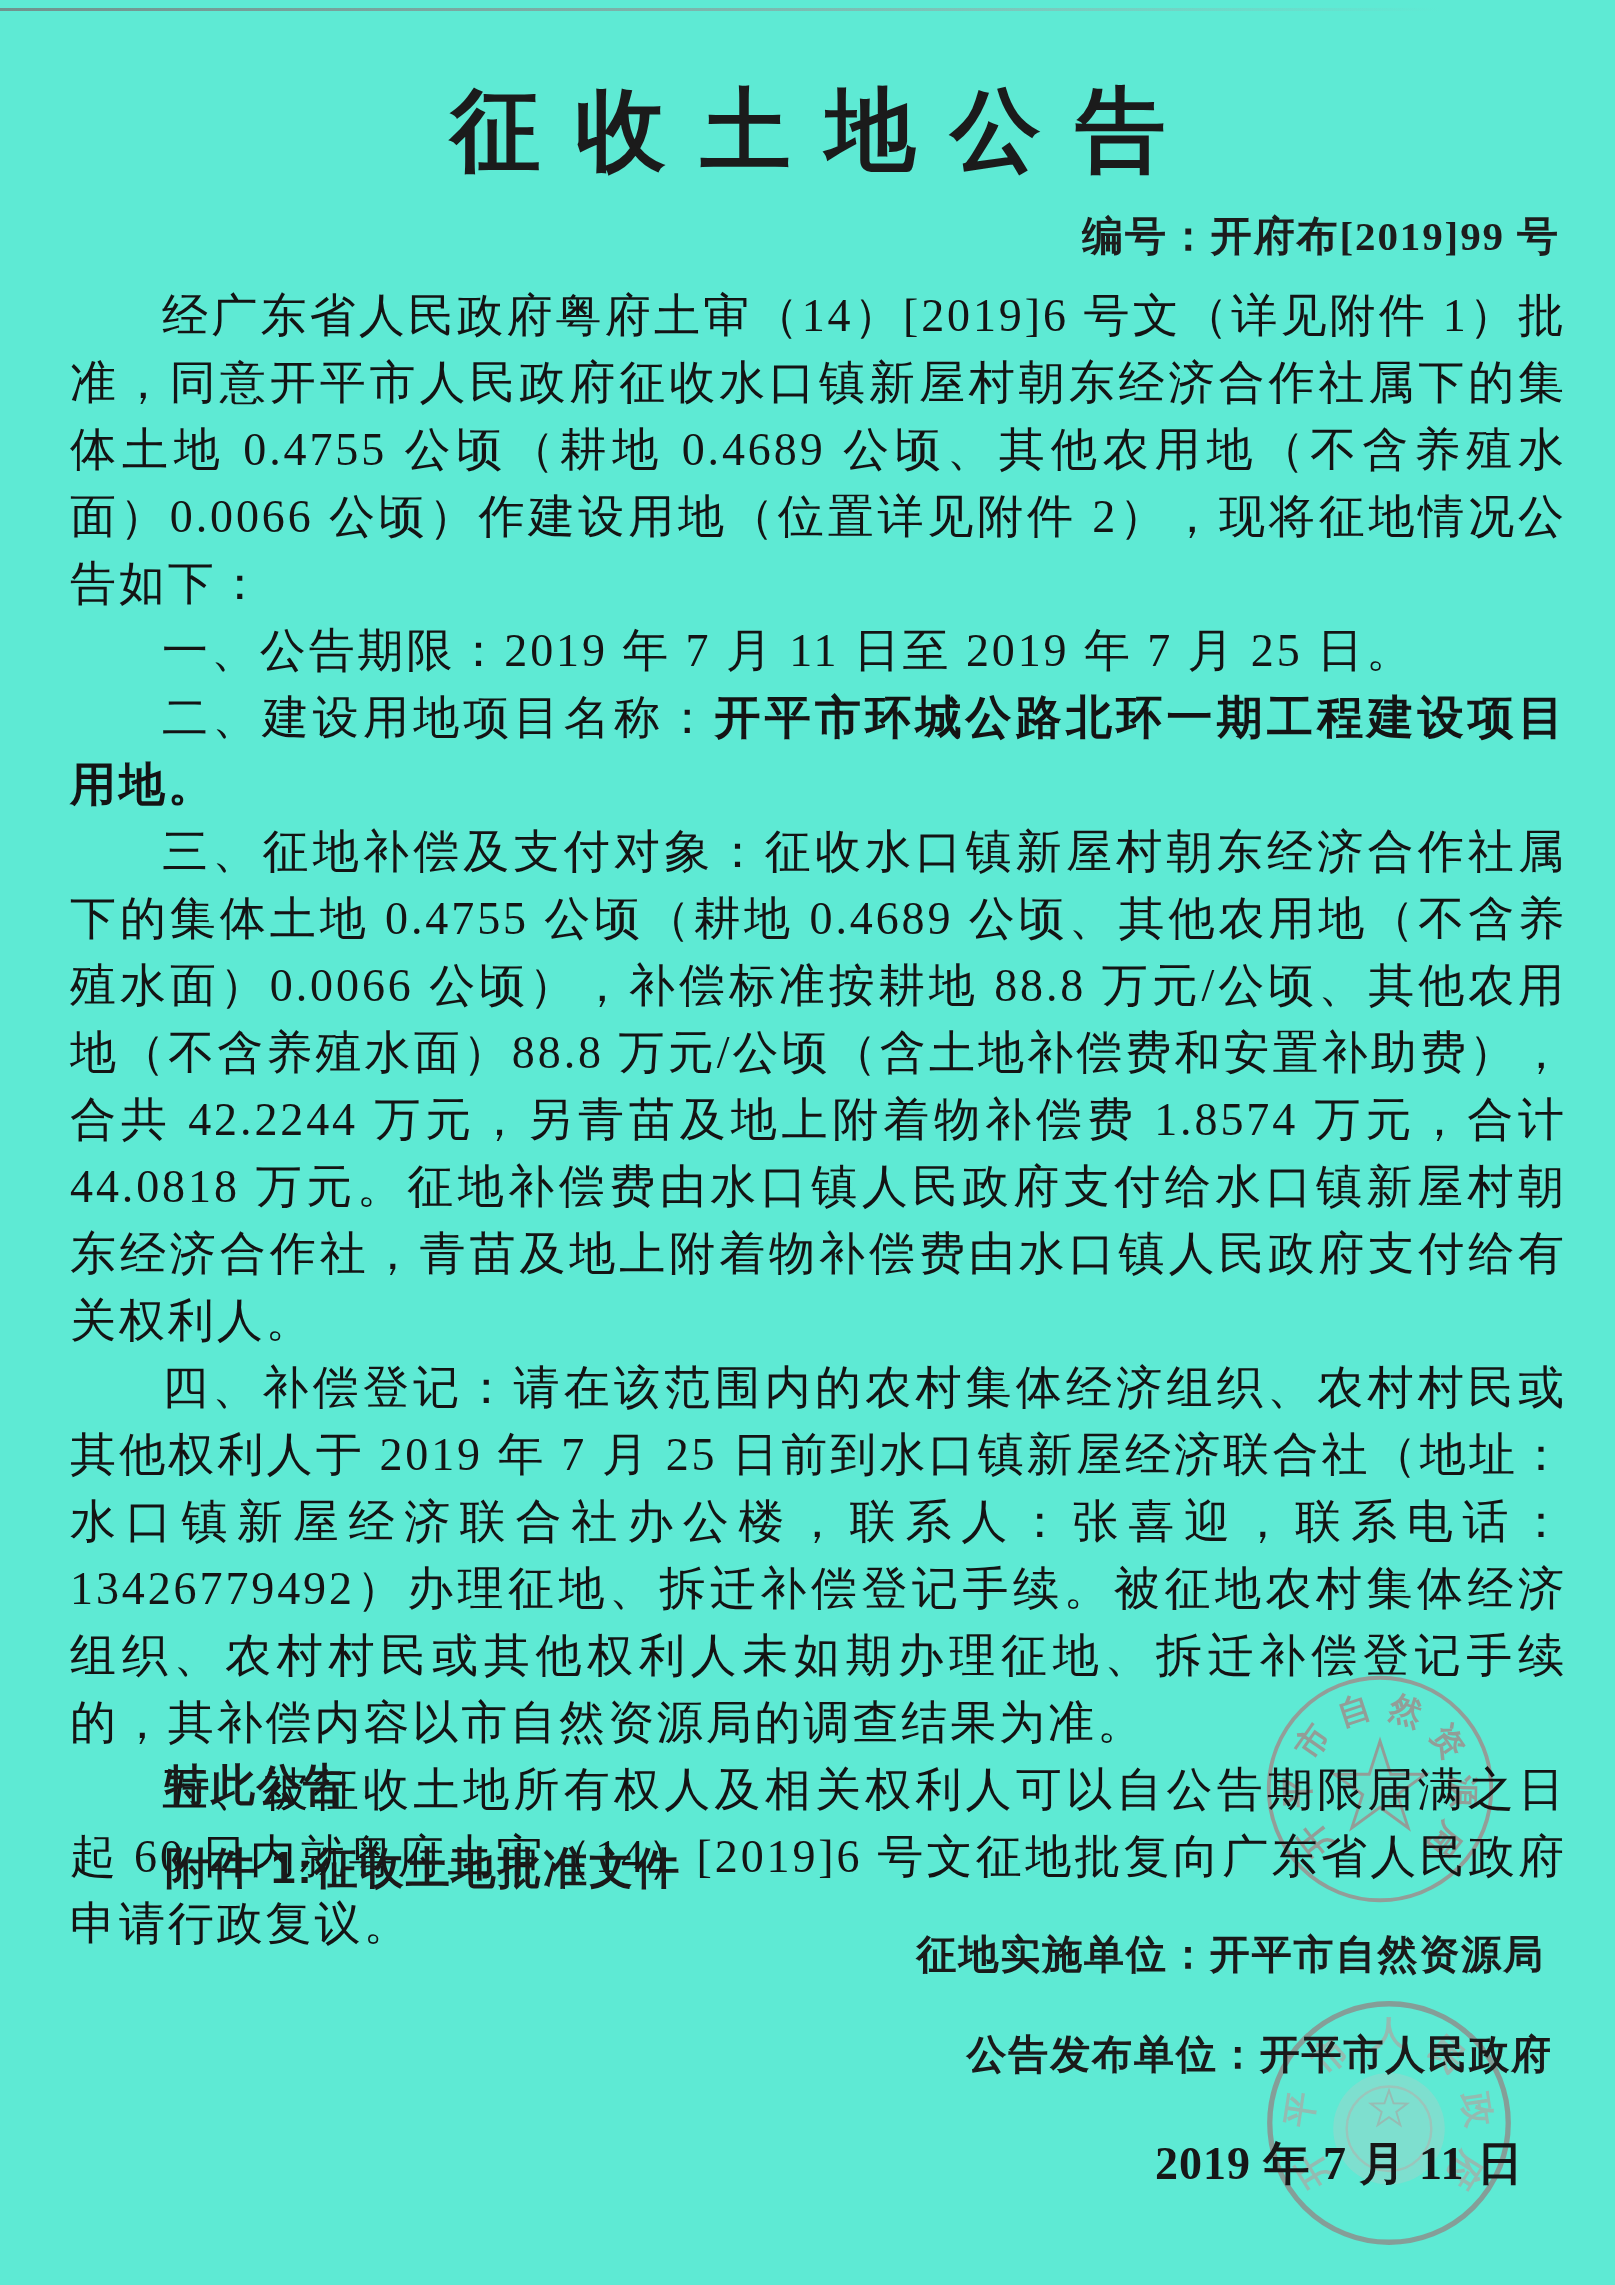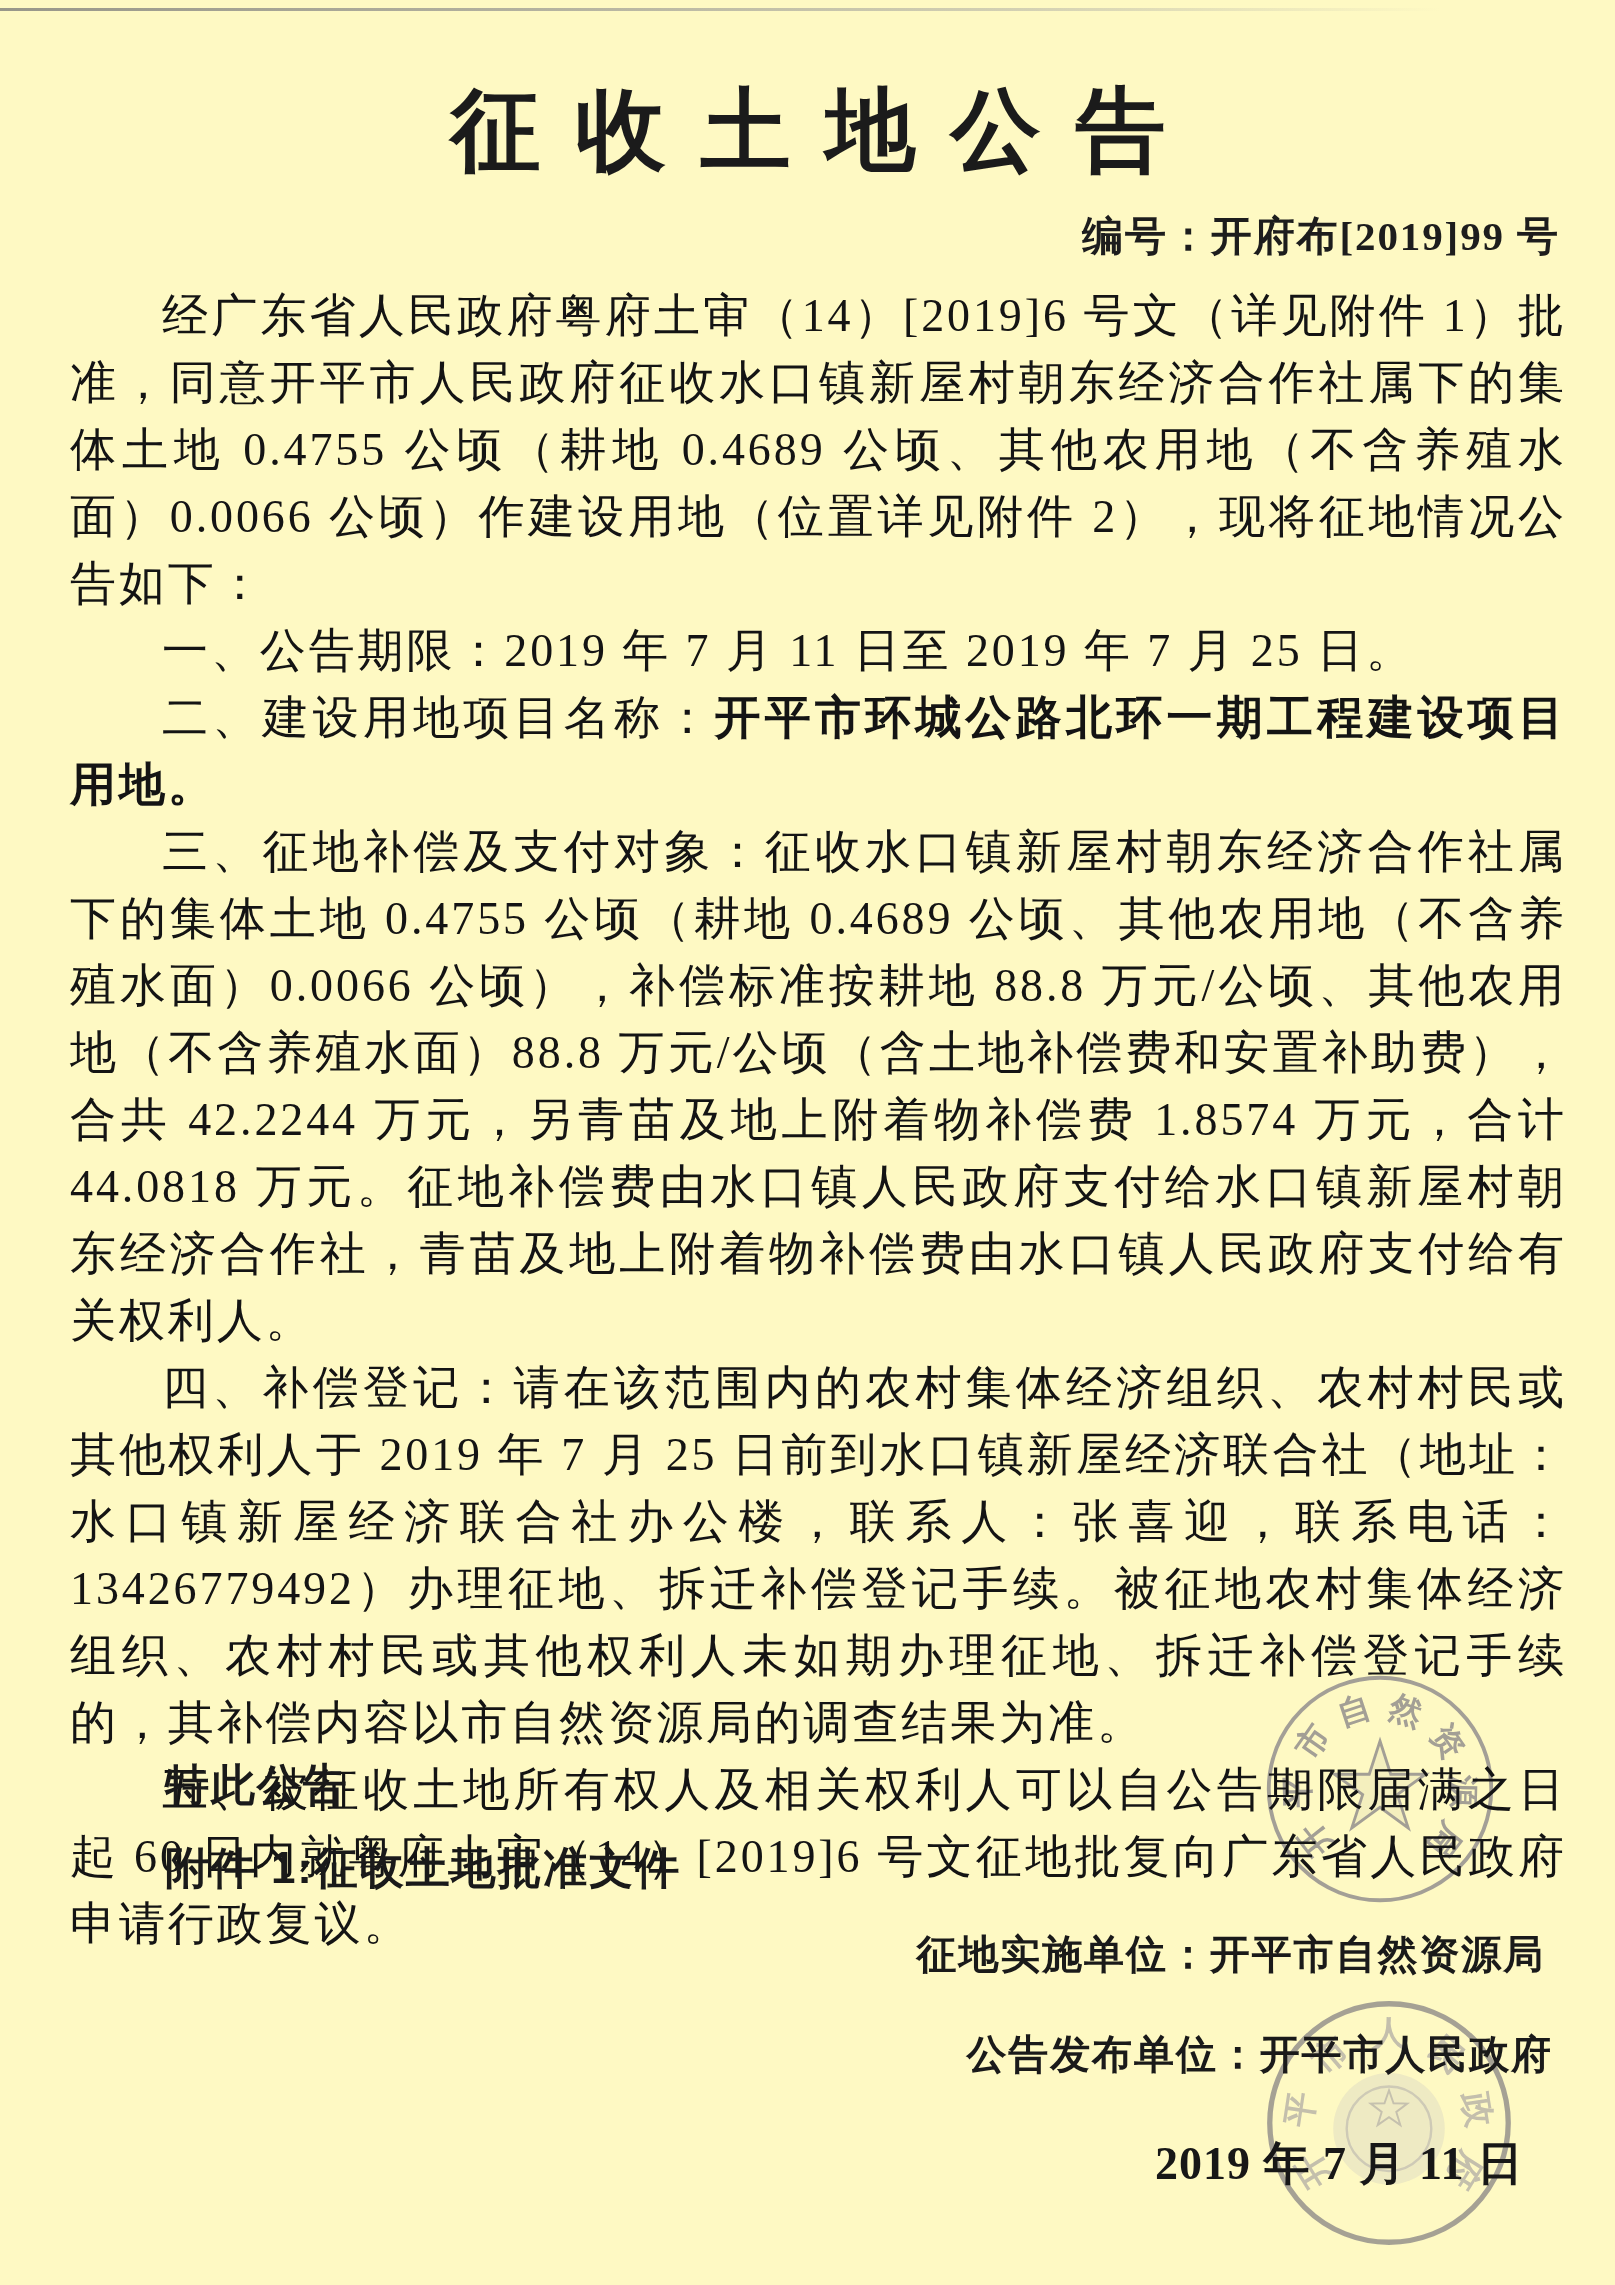--- a/index.html
+++ b/index.html
@@ -1,19 +1,19 @@
 <!DOCTYPE html>
 <html><head>
 <meta charset="utf-8">
 <style>
   html,body{margin:0;padding:0;background:#e8e8e8;}
   .page{
     position:relative;
     width:1616px;height:2285px;
-    background:#fef9c3;
+    background:#5eead4;
     overflow:hidden;
     font-family:"Liberation Serif","DejaVu Serif",serif;
     color:#161616;
   }
   .scan-line{
     position:absolute;top:7.7px;left:0;width:1470px;height:3.8px;
     background:linear-gradient(to right,
       rgba(118,118,118,.75) 0%,
       rgba(138,138,138,.65) 35%,
       rgba(160,160,160,.45) 70%,

